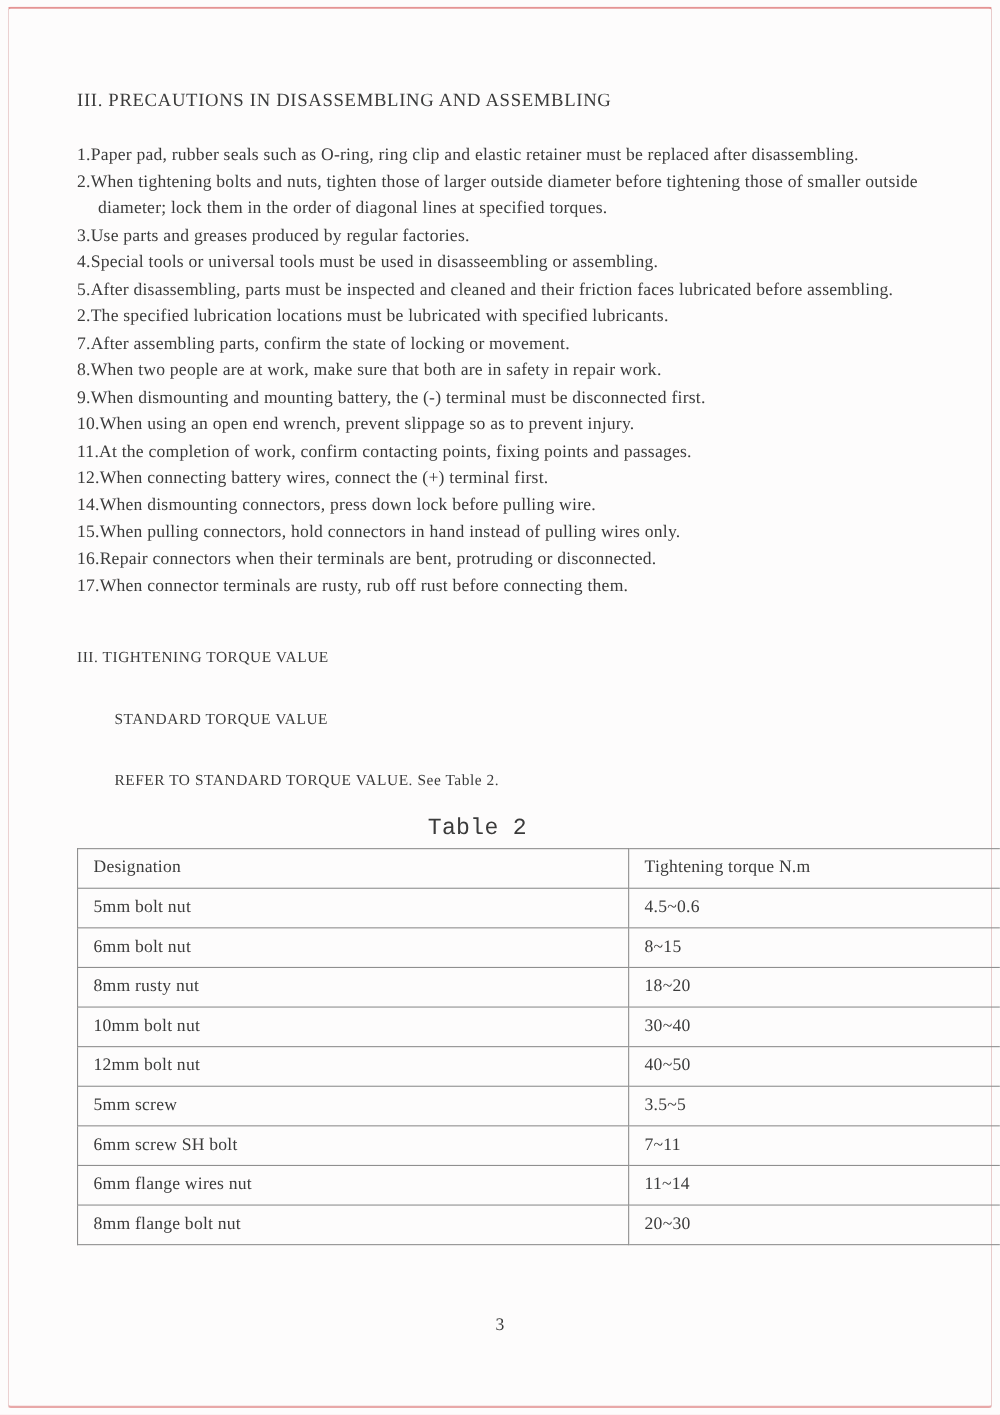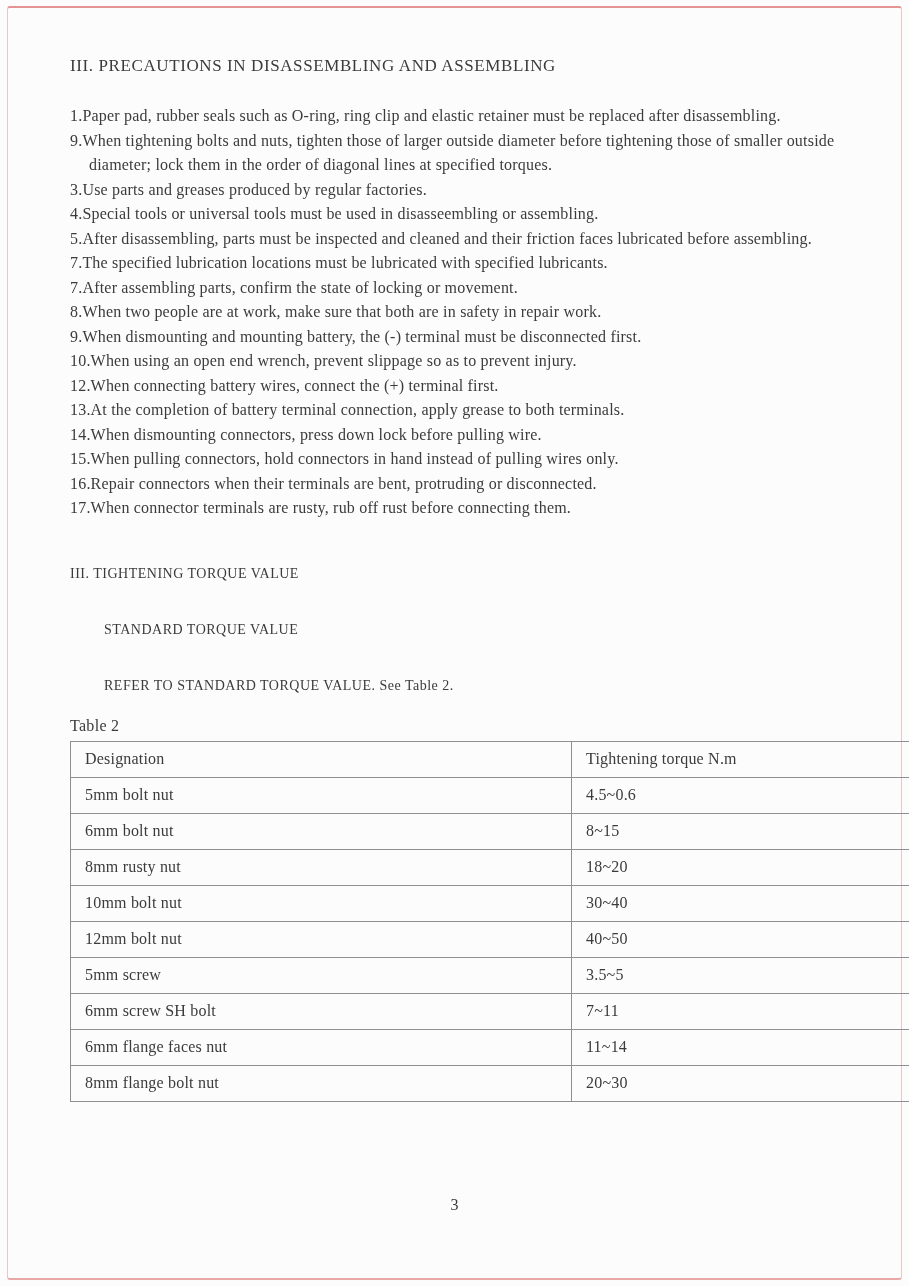--- a/index.html
+++ b/index.html
@@ -24,21 +24,21 @@
     bottom: 6px;
     border: 1px solid #e6c6c6;
     border-top: 2px solid #e49494;
     border-bottom: 2px solid #e8a8a8;
     border-radius: 3px;
     pointer-events: none;
   }
   .content {
     position: absolute;
     left: 70px;
-    top: 56px;
+    top: 81px;
     width: 786px;
   }
   .section-title {
     font-size: 17px;
     font-weight: normal;
     letter-spacing: 0.6px;
     margin: 0 0 28px 0;
   }
   .precautions {
     font-size: 16px;
@@ -54,24 +54,25 @@
     font-size: 14px;
     letter-spacing: 0.5px;
     line-height: 26px;
   }
   .section2 .indent {
     padding-left: 34px;
     margin-top: 30px;
   }
   .table-caption {
     margin-top: 18px;
-    text-align: left;
+    text-align: center;
     padding-right: 58px;
-    font-size: 16px;
+    font-size: 21px;
     letter-spacing: 0.3px;
+    font-family: Liberation Mono, monospace;
   }
   table.torque {
     margin-top: 6px;
     width: 892px;
     border-collapse: collapse;
     font-size: 16px;
     letter-spacing: 0.2px;
     color: #3b3b3b;
     border-radius: 20px;
   }
@@ -102,31 +103,31 @@
 
 <div class="sheet">
   <div class="frame"></div>
 
   <div class="content">
 
     <h2 class="section-title">III. PRECAUTIONS IN DISASSEMBLING AND ASSEMBLING</h2>
 
     <div class="precautions">
         <div class="precaution">1.Paper pad, rubber seals such as O-ring, ring clip and elastic retainer must be replaced  after disassembling.</div>
-        <div class="precaution">9.When tightening bolts and nuts, tighten those of larger outside diameter before  tightening those of smaller outside diameter; lock them in the order of diagonal lines at  specified torques.</div>
+        <div class="precaution">2.When tightening bolts and nuts, tighten those of larger outside diameter before  tightening those of smaller outside diameter; lock them in the order of diagonal lines at  specified torques.</div>
         <div class="precaution">3.Use parts and greases produced by regular factories.</div>
         <div class="precaution">4.Special tools or universal tools must be used in disasseembling or assembling.</div>
         <div class="precaution">5.After disassembling, parts must be inspected and cleaned and their friction faces lubricated before assembling.</div>
-        <div class="precaution">7.The specified lubrication locations must be lubricated with specified lubricants.</div>
+        <div class="precaution">2.The specified lubrication locations must be lubricated with specified lubricants.</div>
         <div class="precaution">7.After assembling parts, confirm the state of locking or movement.</div>
         <div class="precaution">8.When two people are at work, make sure that both are in safety in repair work.</div>
         <div class="precaution">9.When dismounting and mounting battery, the (-) terminal must be disconnected first.</div>
         <div class="precaution">10.When using an open end wrench, prevent slippage so as to prevent injury.</div>
+        <div class="precaution">11.At the completion of work, confirm contacting points, fixing points and passages.</div>
         <div class="precaution">12.When connecting battery wires, connect the (+) terminal first.</div>
-        <div class="precaution">13.At the completion of battery terminal connection, apply grease to both terminals.</div>
         <div class="precaution">14.When dismounting connectors, press down lock before pulling wire.</div>
         <div class="precaution">15.When pulling connectors, hold connectors in hand instead of pulling wires only.</div>
         <div class="precaution">16.Repair connectors when their terminals are bent, protruding or disconnected.</div>
         <div class="precaution">17.When connector terminals are rusty, rub off rust before connecting them.</div>
       </div>
 
     <div class="section2">
       <div>III. TIGHTENING TORQUE VALUE</div>
       <div class="indent">STANDARD TORQUE VALUE</div>
       <div class="indent">REFER TO STANDARD TORQUE VALUE. See Table 2.</div>
@@ -164,21 +165,21 @@
           </tr>
           <tr>
             <td>5mm screw</td>
             <td>3.5~5</td>
           </tr>
           <tr>
             <td>6mm screw SH bolt</td>
             <td>7~11</td>
           </tr>
           <tr>
-            <td>6mm flange faces nut</td>
+            <td>6mm flange wires nut</td>
             <td>11~14</td>
           </tr>
           <tr>
             <td>8mm flange bolt nut</td>
             <td>20~30</td>
           </tr>
         </tbody>
     </table>
 
   </div>

